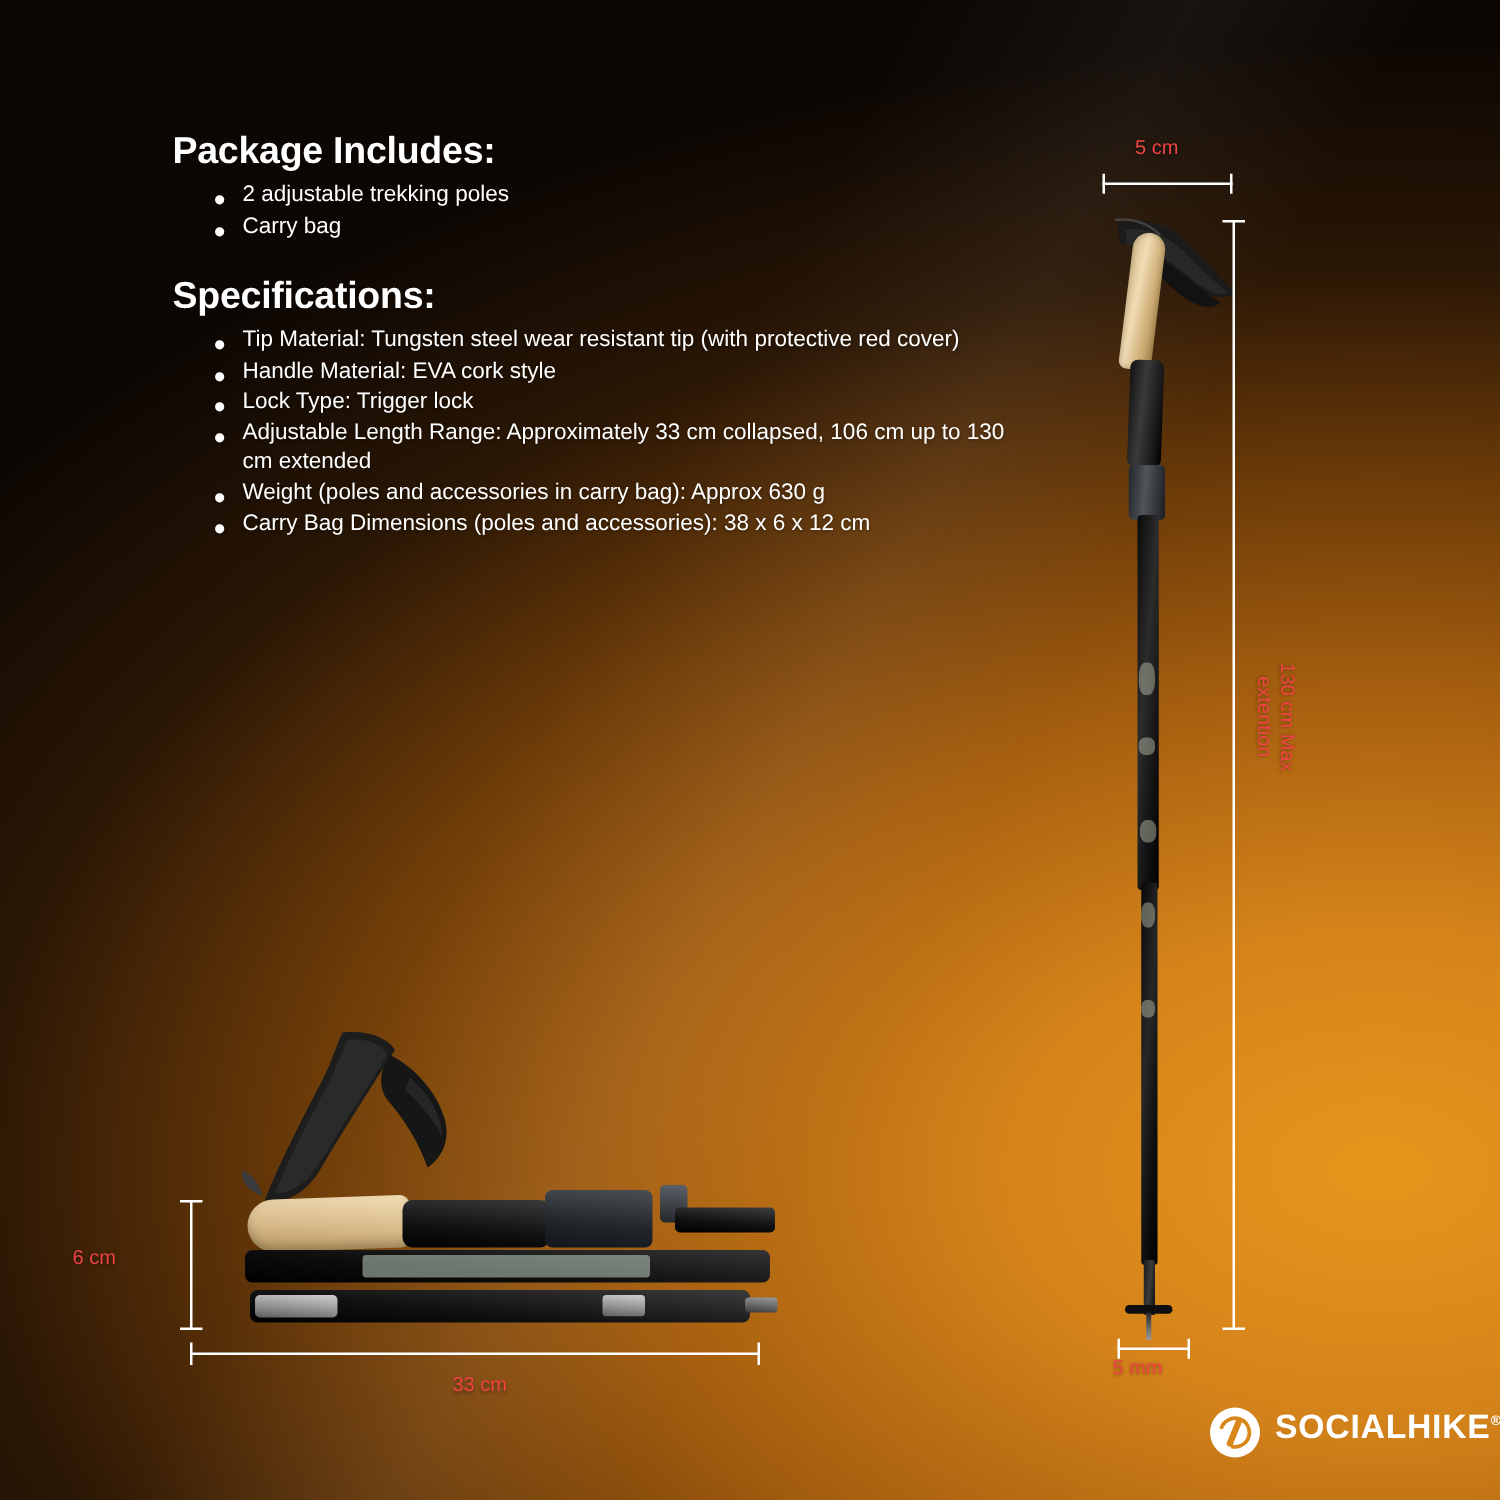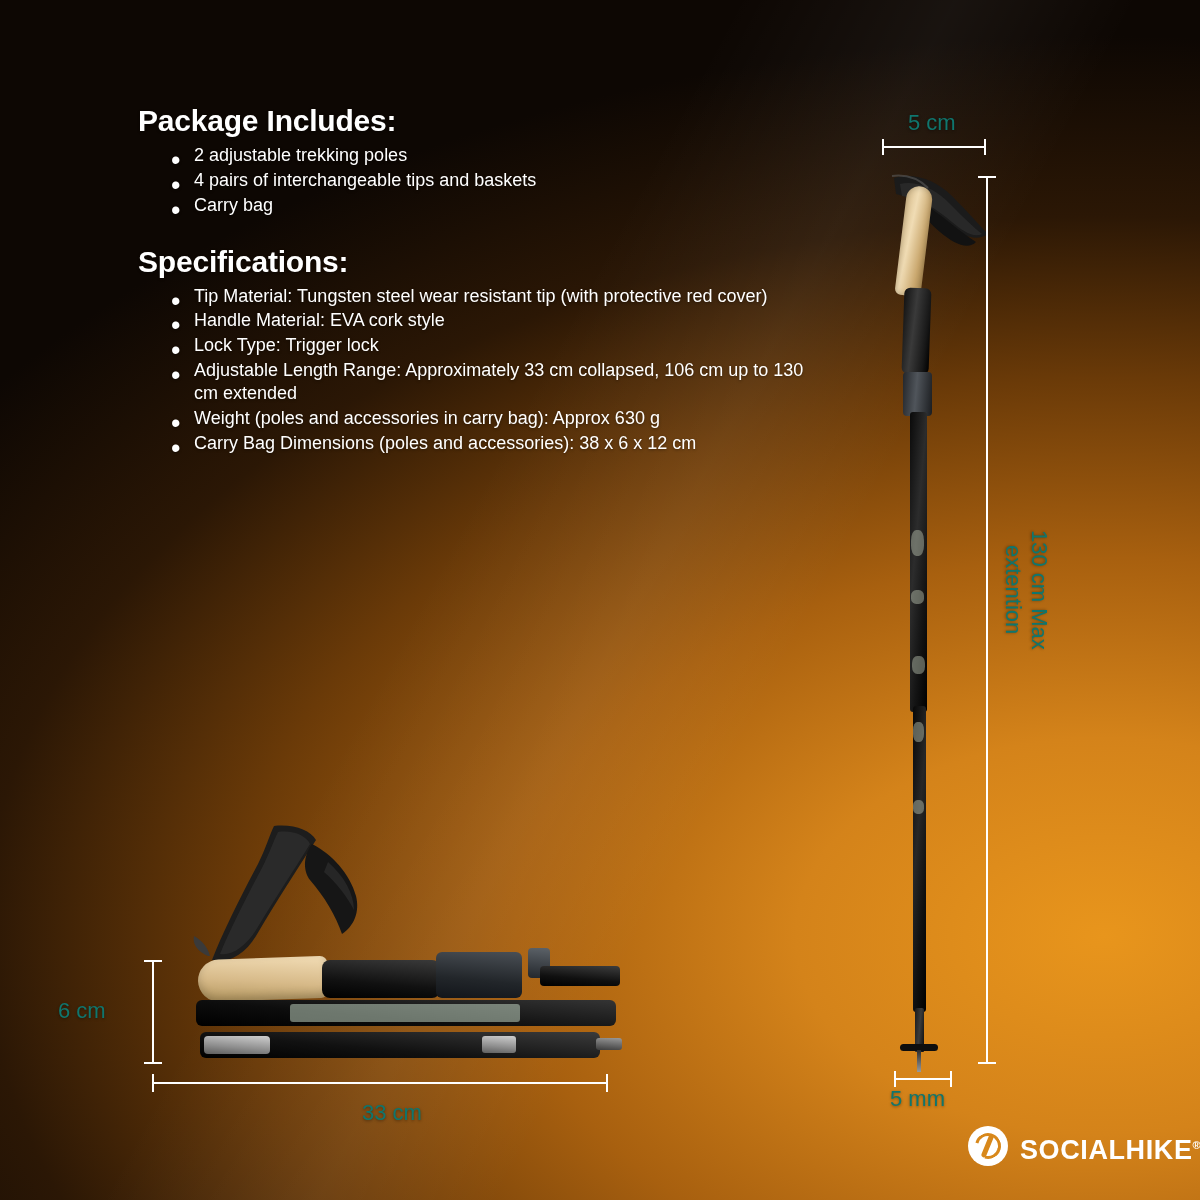--- a/index.html
+++ b/index.html
@@ -28,21 +28,21 @@
   ul { list-style:none; margin:6px 0 0 0; }
   li {
     position:relative; font-size:18px; line-height:1.27; padding-left:56px;
     margin-top:2px; text-shadow:0 1px 3px rgba(0,0,0,.4);
   }
   li::before {
     content:"\2022"; position:absolute; left:33px; top:-1px; font-size:27px;
   }
   .gap { height:28px; }
 
-  .dim-label { position:absolute; font-size:22px; color:#0f766e; white-space:nowrap;
+  .dim-label { position:absolute; font-size:16px; color:#ef4444; white-space:nowrap;
                text-shadow:0 1px 3px rgba(0,0,0,.4); }
 
   .top-dim { position:absolute; left:882px; top:146px; width:104px; height:2px; background:#fff; }
   .top-dim::before, .top-dim::after {
     content:""; position:absolute; top:-7px; width:2px; height:16px; background:#fff;
   }
   .top-dim::before { left:0; }
   .top-dim::after  { right:0; }
   .top-dim-label { left:908px; top:110px; }
 
@@ -184,21 +184,21 @@
     background:linear-gradient(185deg,#cfcfcf,#8f8f8f 60%,#5f5f5f);
     border-radius:3px;
   }
   .f-tip {
     position:absolute; left:596px; top:1038px; width:26px; height:12px;
     background:linear-gradient(185deg,#9a9a9a,#3c3c3c);
     border-radius:3px;
   }
 
   
-  .logo { position:absolute; left:968px; top:1126px; display:flex; align-items:flex-end; gap:12px; }
+  .logo { position:absolute; left:968px; top:1126px; display:flex; align-items:flex-start; gap:12px; }
   .logo-mark {
     width:40px; height:40px; border-radius:50%;
     background:#fff; position:relative; flex:0 0 auto;
   }
   .logo-mark::after {
     content:""; position:absolute; inset:7px;
     border-radius:50%;
     border:3px solid #d8881b;
     border-left-color:transparent;
     transform:rotate(-30deg);
@@ -213,21 +213,20 @@
 </head>
 <body>
 
 <div class="sheen"></div>
 
 <div class="text-block">
 
   <div class="sec-title">Package Includes:</div>
   <ul>
     <li>2 adjustable trekking poles</li>
-    <li>4 pairs of interchangeable tips and baskets</li>
     <li>Carry bag</li>
   </ul>
 
   <div class="gap"></div>
 
   <div class="sec-title">Specifications:</div>
   <ul>
     <li>Tip Material: Tungsten steel wear resistant tip (with protective red cover)</li>
     <li>Handle Material: EVA cork style</li>
     <li>Lock Type: Trigger lock</li>

